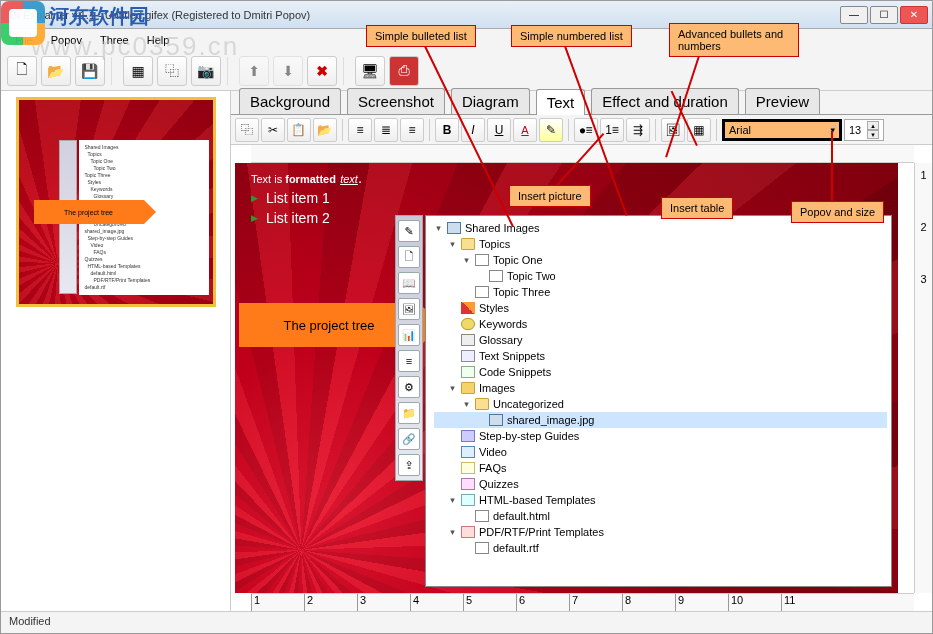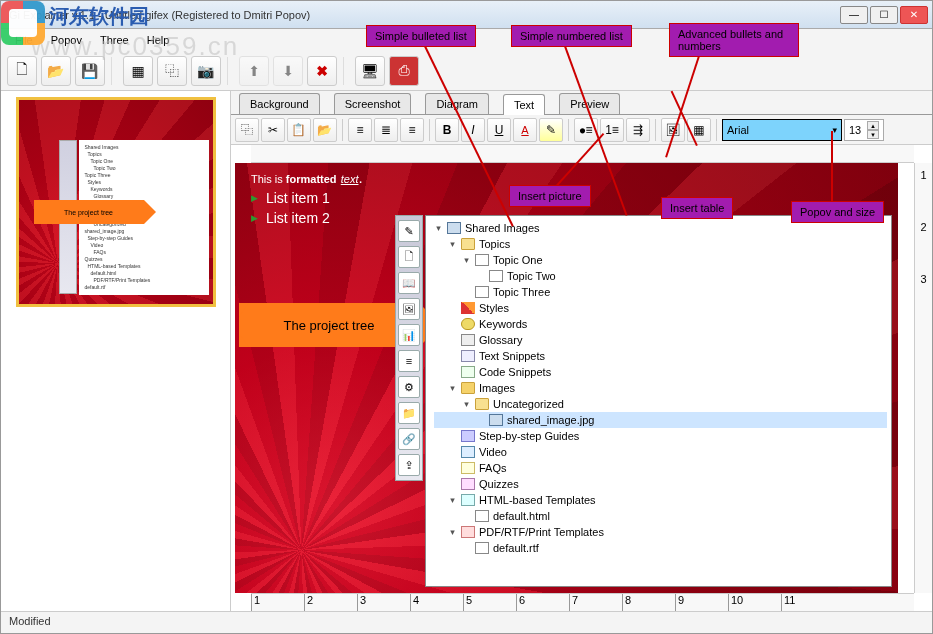--- a/index.html
+++ b/index.html
@@ -28,27 +28,27 @@
   repeating-conic-gradient(from 0deg at 20% 80%, #e02030 0deg 8deg, #b00018 8deg 16deg); opacity:.5;}
 .thumb-white { position:absolute; top:40px; left:60px; width:130px; height:155px; background:#fff; font-size:6px; padding:4px; }
 .thumb-arrow { position:absolute; top:100px; left:15px; width:110px; height:24px; background:#ff7b1a; display:flex; align-items:center; justify-content:center; color:#000; font-size:7px; }
 .thumb-arrow:after { content:""; position:absolute; right:-12px; top:0; border-left:12px solid #ff7b1a; border-top:12px solid transparent; border-bottom:12px solid transparent; }
 .thumb-tb { position:absolute; top:40px; left:40px; width:18px; bottom:10px; background:linear-gradient(#d0d0e0,#e8e8f0); border:1px solid #aaa;}
 .thumb-tree-line{font-size:5px; color:#333; line-height:7px; white-space:nowrap;}
 
 .right-panel { flex:1; display:flex; flex-direction:column; }
 
 .tabrow { height:24px; display:flex; align-items:flex-end; padding-left:8px; background:#f4f4f4; border-bottom:1px solid #999; }
-.tab { padding:4px 10px; border:1px solid #999; border-bottom:none; margin-right:14px; background:#e8e8e8; border-radius:3px 3px 0 0; cursor:default; font-size:11px; }
+.tab { padding:4px 10px; border:1px solid #999; border-bottom:none; margin-right:6px; background:#e8e8e8; border-radius:3px 3px 0 0; cursor:default; font-size:15px; }
 .tab.active { background:#fff; position:relative; top:1px; }
 
 .edittoolbar { height:30px; background:#f4f4f4; border-bottom:1px solid #ccc; display:flex; align-items:center; padding:0 4px; gap:2px; }
 .etb-btn { width:24px; height:24px; border:1px solid #ccc; border-radius:2px; background:linear-gradient(#fff,#eee); display:flex; align-items:center; justify-content:center; font-size:12px; position:relative; }
 .etb-sep { width:1px; height:22px; background:#ccc; margin:0 3px; }
-.font-combo { height:22px; border:1px solid #000000; background:#7dd3fc; padding:0 18px 0 4px; display:flex; align-items:center; min-width:120px; position:relative; }
+.font-combo { height:22px; border:3px solid #000000; background:#fdba74; padding:0 18px 0 4px; display:flex; align-items:center; min-width:120px; position:relative; }
 .font-combo:after { content:"▾"; position:absolute; right:4px; font-size:9px; }
 .size-spin { height:22px; width:40px; border:1px solid #aaa; background:#fff; display:flex; align-items:center; padding:0 4px; }
 .size-spin .spinbtns { width:12px; display:flex; flex-direction:column; margin-left:auto; }
 .size-spin .spinbtns div { height:9px; font-size:7px; line-height:7px; text-align:center; border:1px solid #aaa; background:#eee;}
 
 .canvas-wrap { flex:1; position:relative; background:#fff; overflow:hidden; }
 .hruler { position:absolute; top:0; left:20px; right:18px; height:18px; background:#f8f8f8; border-bottom:1px solid #ccc; font-size:8px;}
 .hruler2 { position:absolute; bottom:0; left:20px; right:18px; height:18px; background:#f8f8f8; border-top:1px solid #ccc; font-size:8px; display:flex; align-items:center;}
 .vruler { position:absolute; top:18px; right:0; bottom:18px; width:18px; background:#f8f8f8; border-left:1px solid #ccc; display:flex; flex-direction:column; align-items:center; font-size:8px; padding-top:6px; gap:40px;}
 
@@ -89,21 +89,21 @@
 .ind1{padding-left:14px;} .ind2{padding-left:28px;} .ind3{padding-left:42px;}
 .tree-row.sel { background:#cde5ff; }
 
 .big-arrow { position:absolute; top:140px; left:4px; width:180px; height:44px; background:#ff7b1a; display:flex; align-items:center; justify-content:center; color:#000; font-size:13px; }
 .big-arrow:after { content:""; position:absolute; right:-22px; top:0; border-left:22px solid #ff7b1a; border-top:22px solid transparent; border-bottom:22px solid transparent;}
 .big-arrow:before{ content:""; position:absolute; left:0; top:0; bottom:0; width:10px; background:#ff7b1a; clip-path:polygon(0 30%,100% 0,100% 100%,0 70%);}
 
 .statusbar { position:absolute; bottom:0; left:0; right:0; height:22px; border-top:1px solid #ccc; background:#f4f4f4; padding:3px 8px; font-size:11px; color:#333;}
 
 
-.annot { position:absolute; background:#a21caf; border:1px solid #c00; padding:4px 8px; font-size:11px; color:#000; z-index:50; }
+.annot { position:absolute; background:#fdba74; border:1px solid #c00; padding:4px 8px; font-size:11px; color:#000; z-index:50; }
 .a-line { position:absolute; background:#c00; z-index:49; transform-origin:0 0; height:1.5px; }
 
 .watermark { position:absolute; top:30px; left:30px; font-size:26px; color:#bbb; opacity:.5; z-index:60; font-family:Arial; letter-spacing:2px; pointer-events:none;}
 .logo-overlay{position:absolute;top:0;left:0;width:44px;height:44px;background:conic-gradient(#39c 0 90deg,#fa3 90deg 180deg,#3c6 180deg 270deg,#e55 270deg 360deg);border-radius:8px;z-index:61;opacity:.95;}
 .logo-overlay:after{content:"";position:absolute;inset:8px;background:#fff;border-radius:4px;}
 .logo-text{position:absolute;top:2px;left:48px;font-size:20px;font-weight:bold;color:#2a5cb0;z-index:61;}
 
 .ruler-ticks{display:flex;height:100%;}
 .ruler-ticks span{flex:0 0 53px; border-left:1px solid #999; padding-left:2px;}
 </style>
@@ -180,20 +180,21 @@
       <div class="thumb-arrow">The project tree</div>
     </div>
   </div>
 
   <div class="right-panel">
     <div class="tabrow">
       <div class="tab">Background</div>
       <div class="tab">Screenshot</div>
       <div class="tab">Diagram</div>
       <div class="tab active">Text</div>
+      <div class="tab">Effect and duration</div>
       <div class="tab">Preview</div>
     </div>
 
     <div class="edittoolbar">
       <div class="etb-btn">⿻</div>
       <div class="etb-btn">✂</div>
       <div class="etb-btn">📋</div>
       <div class="etb-btn">📂</div>
       <div class="etb-sep"></div>
       <div class="etb-btn">≡</div>
@@ -228,21 +229,21 @@
     </div>
 
     <div class="canvas-wrap">
       <div class="hruler"></div>
 
       <div class="slide">
         <div class="slide-bg"></div>
           <div class="slide-petals"></div>
         <div class="slide-text">
           <div class="hdr">
-            <span>This is </span><b>formatted</b> <i>text</i>.
+            <span>Text is </span><b>formatted</b> <i>text</i>.
           </div>
           <div class="li">List item 1</div>
           <div class="li">List item 2</div>
         </div>
 
         <div class="big-arrow">The project tree</div>
 
         <div class="slide-toolbarcol">
           <div class="tbi">✎</div>
           <div class="tbi">🗋</div>

